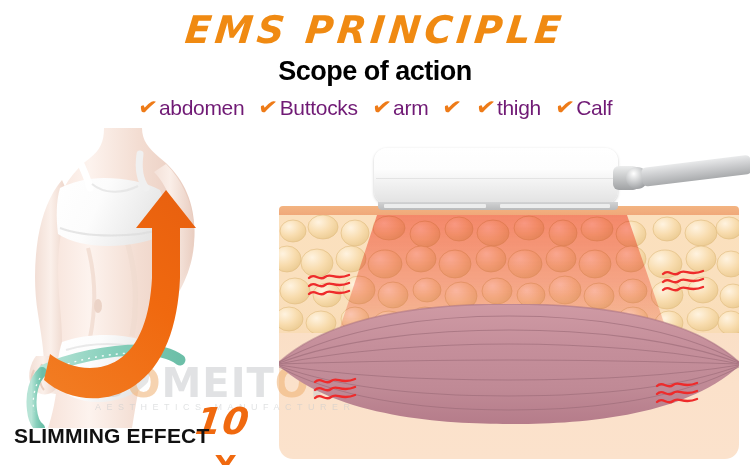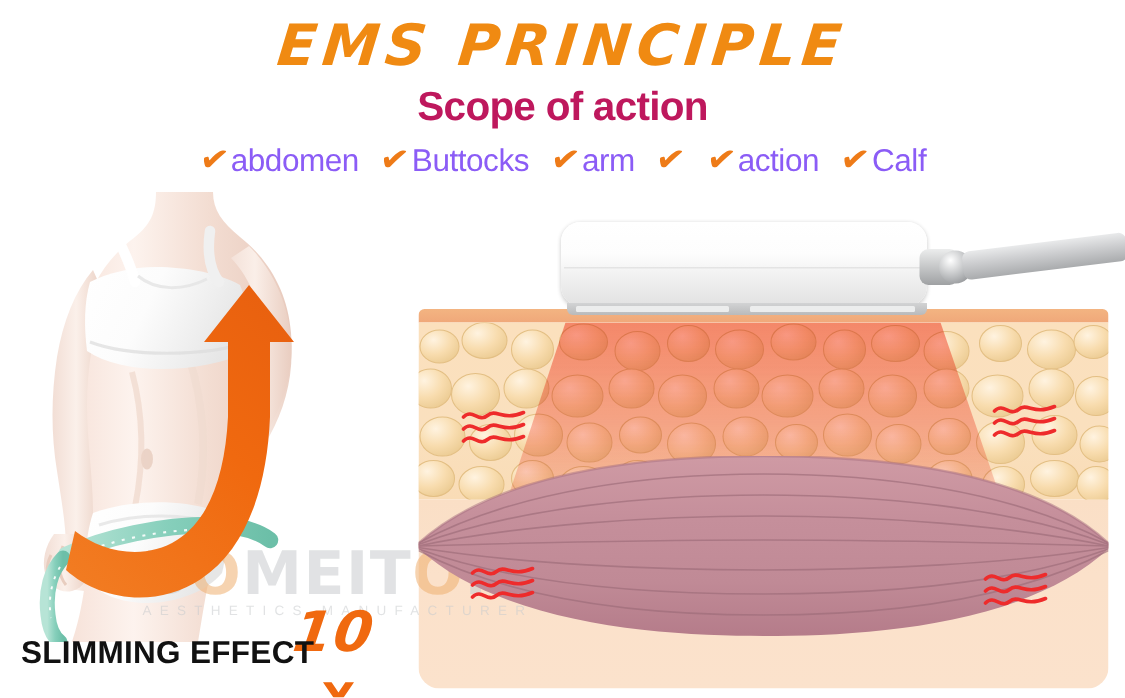--- a/index.html
+++ b/index.html
@@ -11,33 +11,33 @@
   
   .title {
     position:absolute; left:0; top:8px; width:750px; text-align:center;
     font-family:"DejaVu Sans", sans-serif;
     font-size:38px; font-weight:bold; font-style:italic;
     letter-spacing:4px; color:#F08A12;
     transform:skewX(-6deg);
   }
   .subtitle {
     position:absolute; left:0; top:56px; width:750px; text-align:center;
-    font-size:27px; font-weight:bold; color:#be185d; letter-spacing:-0.5px;
+    font-size:27px; font-weight:bold; color:#000000; letter-spacing:-0.5px;
   }
   .scope-list {
     position:absolute; left:0; top:96px; width:750px;
     display:flex; justify-content:center; align-items:center; gap:14px;
   }
   .scope-item { display:flex; align-items:center; gap:2px; }
   .chk {
     color:#EE7B18; font-size:23px; font-weight:bold; line-height:1;
     transform:rotate(8deg) translateY(-1px);
     font-family:"DejaVu Sans", sans-serif;
   }
-  .scope-label { font-size:21px; color:#8b5cf6; letter-spacing:-0.3px; }
+  .scope-label { font-size:21px; color:#701a75; letter-spacing:-0.3px; }
 
   
   #leftpanel { position:absolute; left:0; top:128px; width:272px; height:337px; }
 
   .woman-wrap { position:absolute; left:0; top:0; width:272px; height:300px; }
 
   .slim-caption {
     position:absolute; left:14px; top:424px; width:240px;
     font-size:21px; font-weight:bold; color:#111; letter-spacing:0.2px;
     z-index:12;
@@ -148,21 +148,21 @@
     </div>
     <div class="scope-item">
       <span class="chk">✔</span>
       <span class="scope-label">arm</span>
     </div>
     <div class="scope-item">
       <span class="chk">✔</span>
     </div>
     <div class="scope-item">
       <span class="chk">✔</span>
-      <span class="scope-label">action</span>
+      <span class="scope-label">thigh</span>
     </div>
     <div class="scope-item">
       <span class="chk">✔</span>
       <span class="scope-label">Calf</span>
     </div>
   </div>
 
   <div id="leftpanel">
 
     <div class="wm-left">

